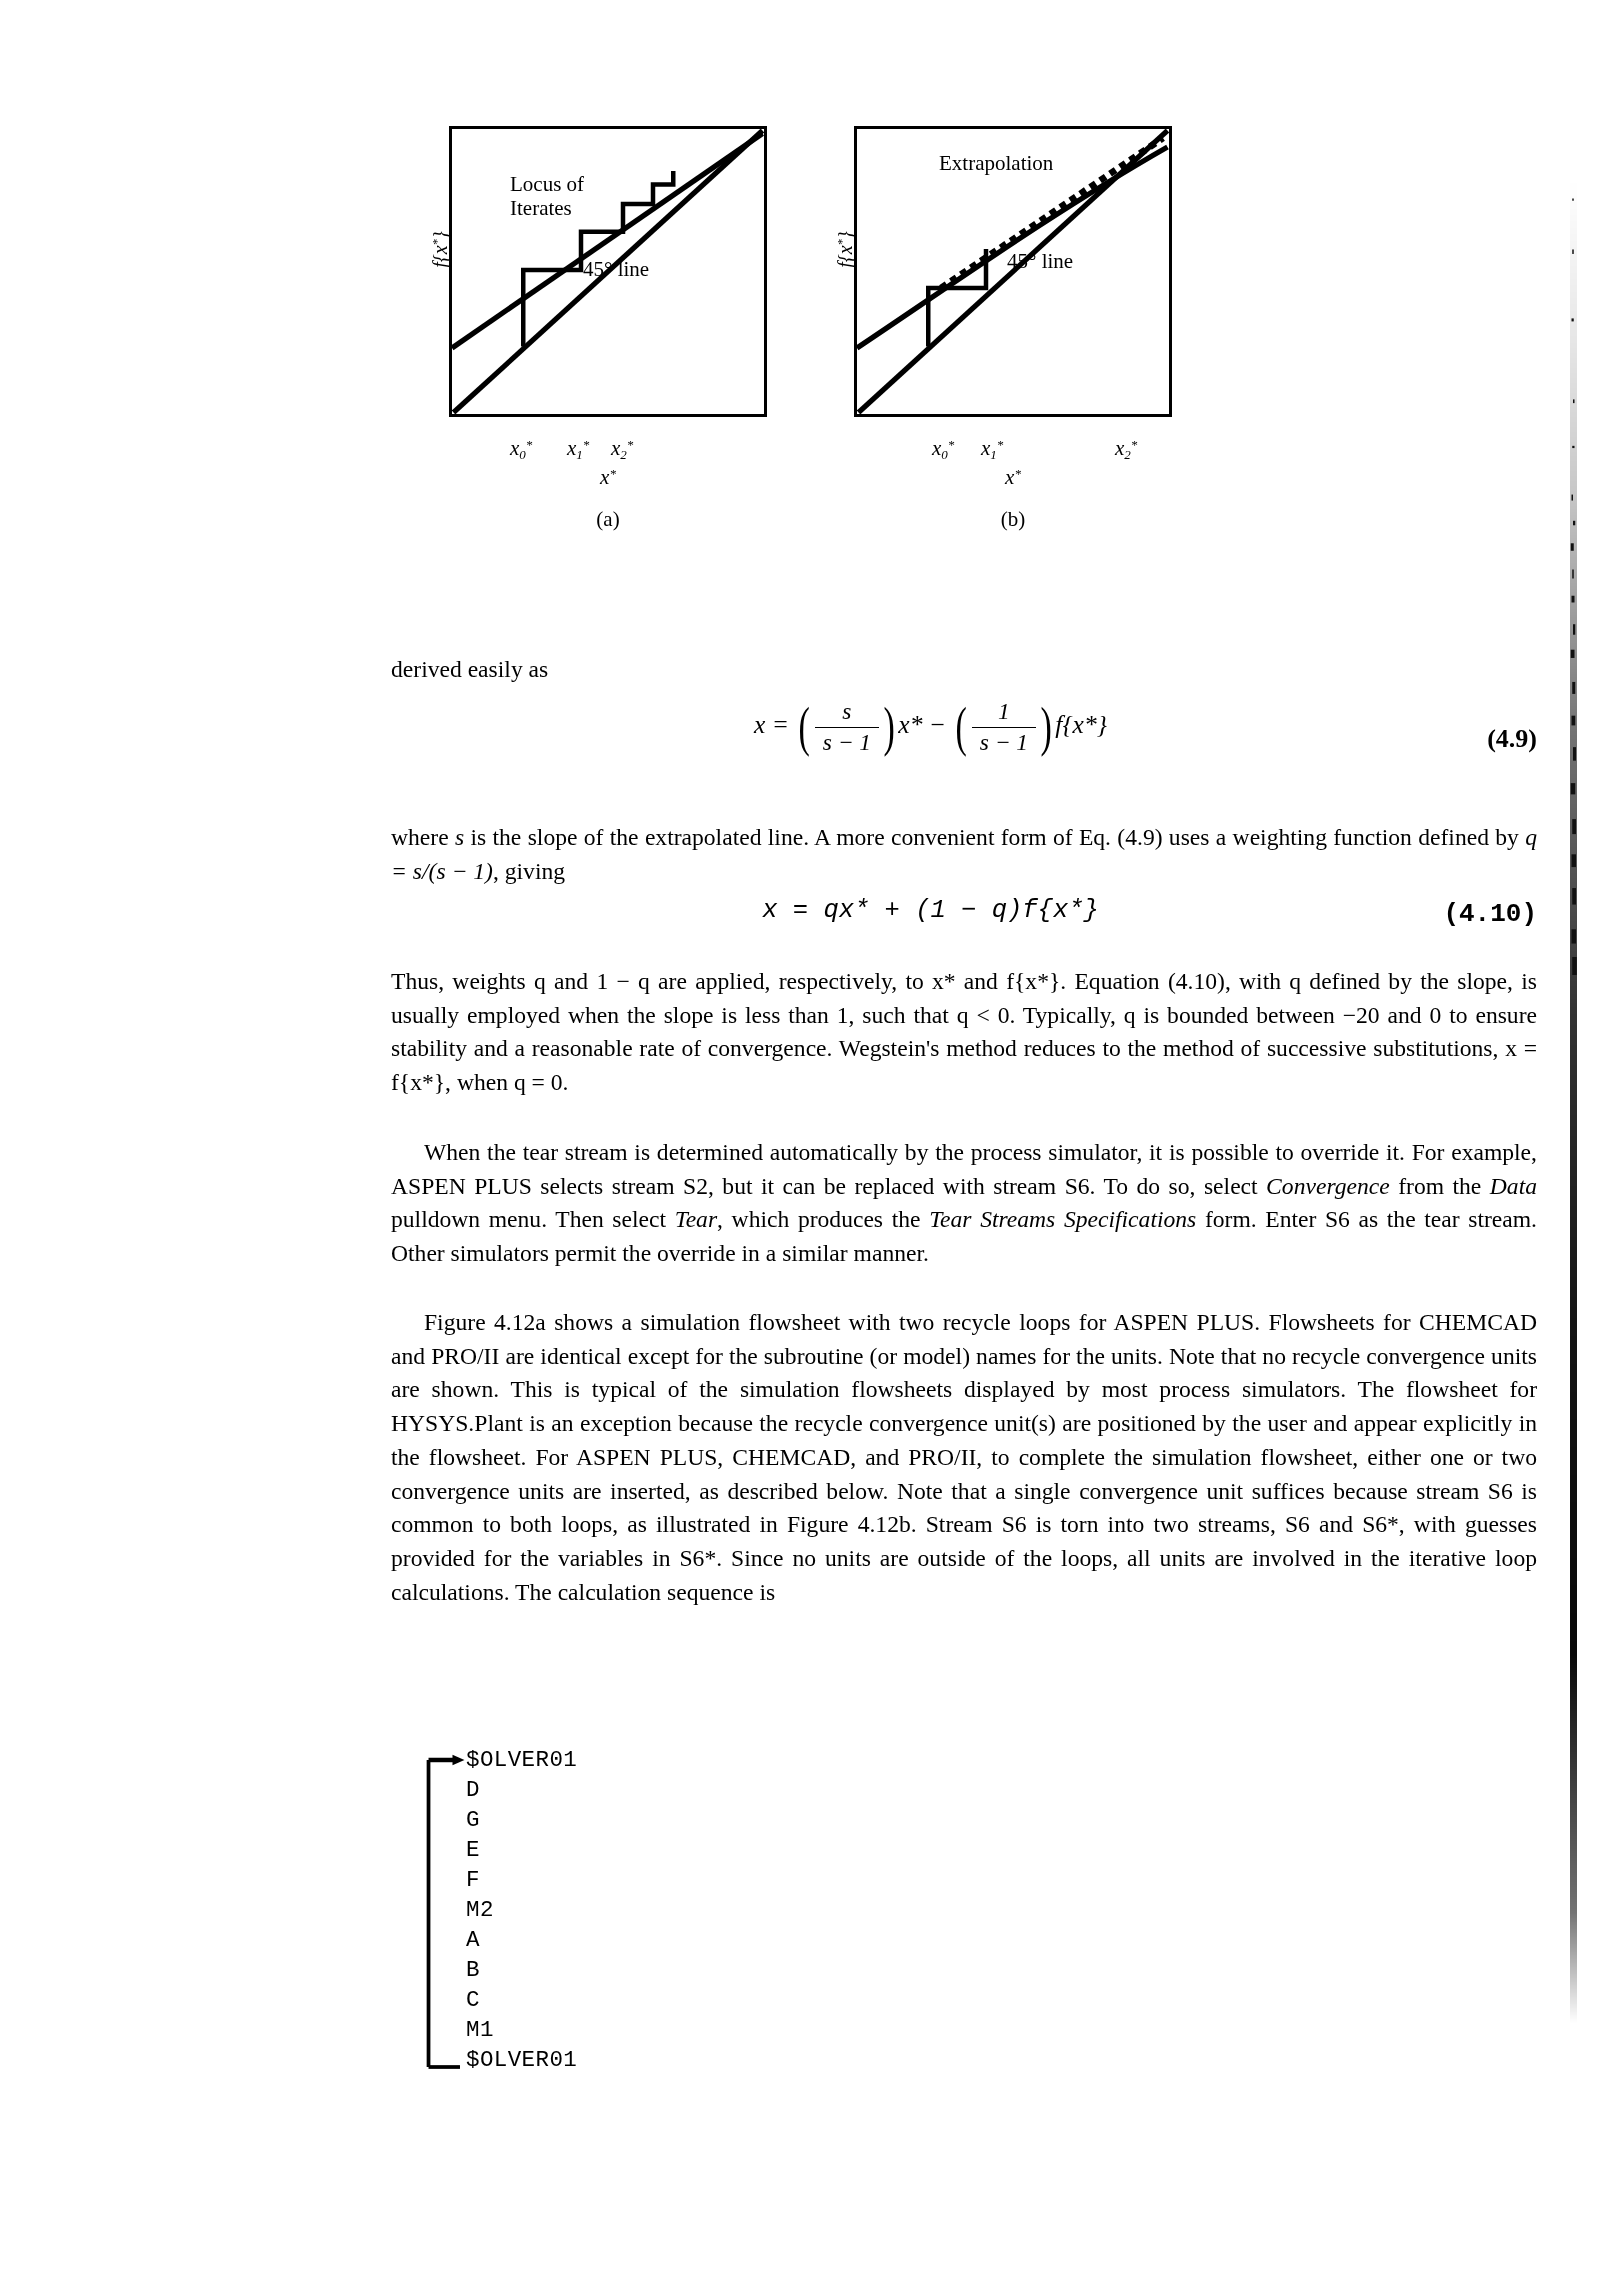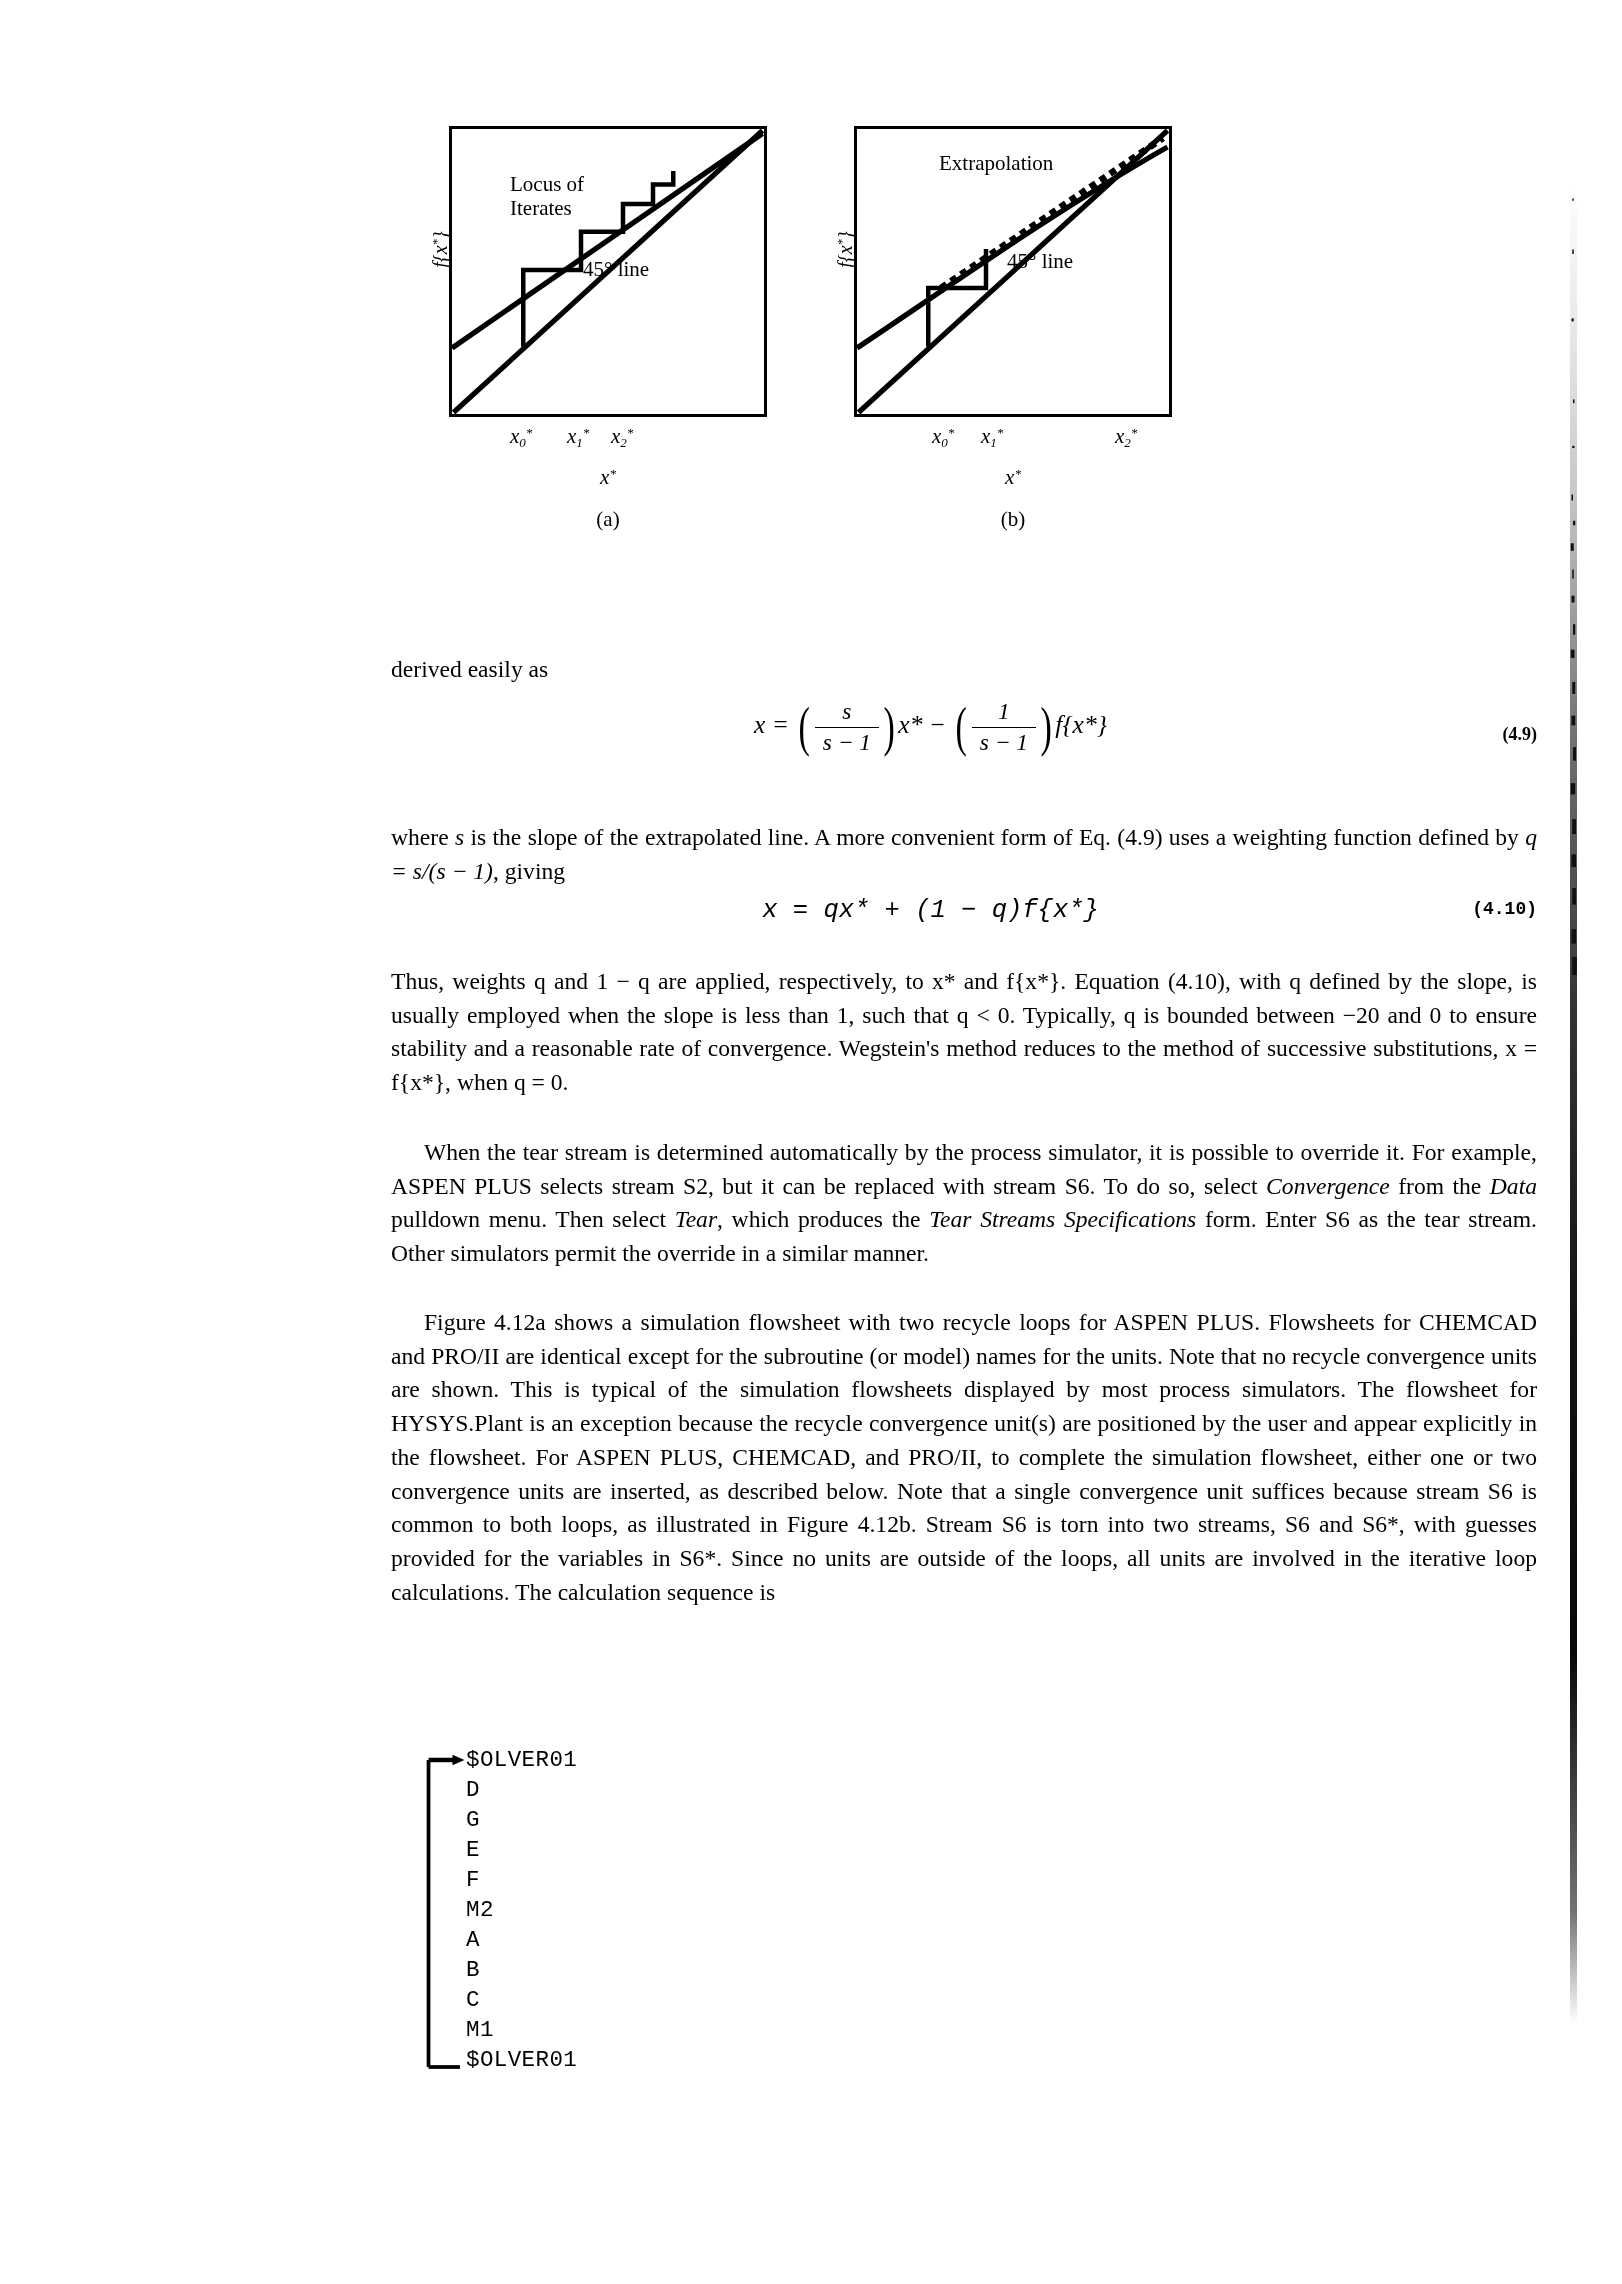--- a/index.html
+++ b/index.html
@@ -78,21 +78,21 @@
   }
   .inlabel {
     position: absolute;
     font-size: 21px;
     line-height: 1.12;
     white-space: nowrap;
   }
   .tick-labels {
     position: absolute;
     left: 0;
-    top: 298px;
+    top: 310px;
     width: 318px;
     height: 34px;
   }
   .tick-labels span {
     position: absolute;
     font-style: italic;
     font-size: 21px;
     white-space: nowrap;
   }
   .axis-name {
@@ -152,21 +152,21 @@
     width: 1079px;
     text-align: center;
     font-style: italic;
     font-size: 25.5px;
     white-space: nowrap;
   }
   .eqn .eq-num {
     position: absolute;
     right: 0;
     font-weight: bold;
-    font-size: 18px;
+    font-size: 26px;
     font-style: normal;
   }
   .frac {
     display: inline-block;
     vertical-align: middle;
     text-align: center;
     font-size: .92em;
     margin: 0 1.5px;
   }
   .frac .num {

